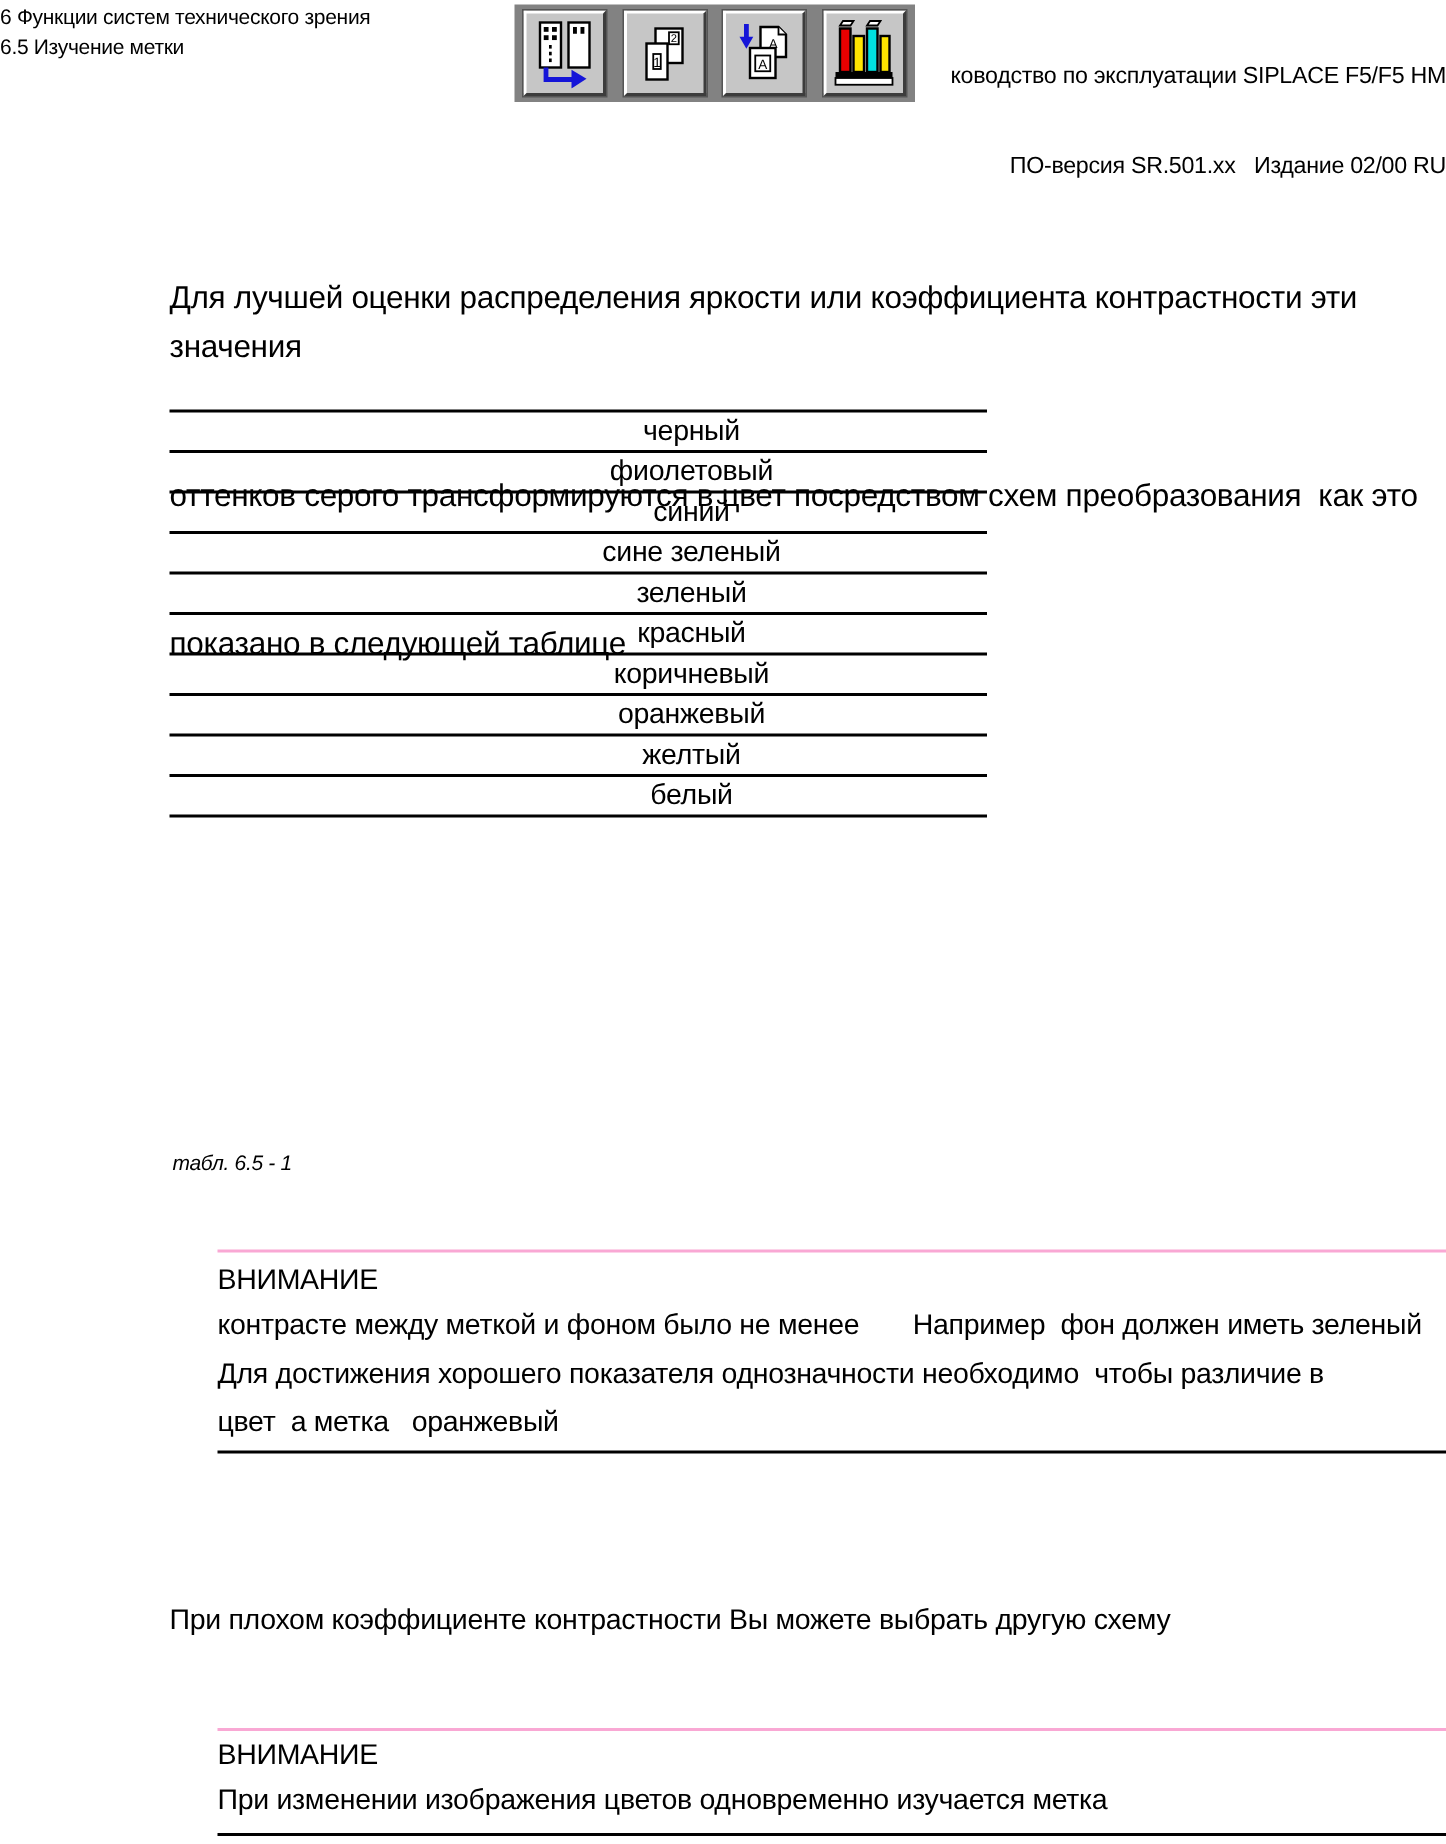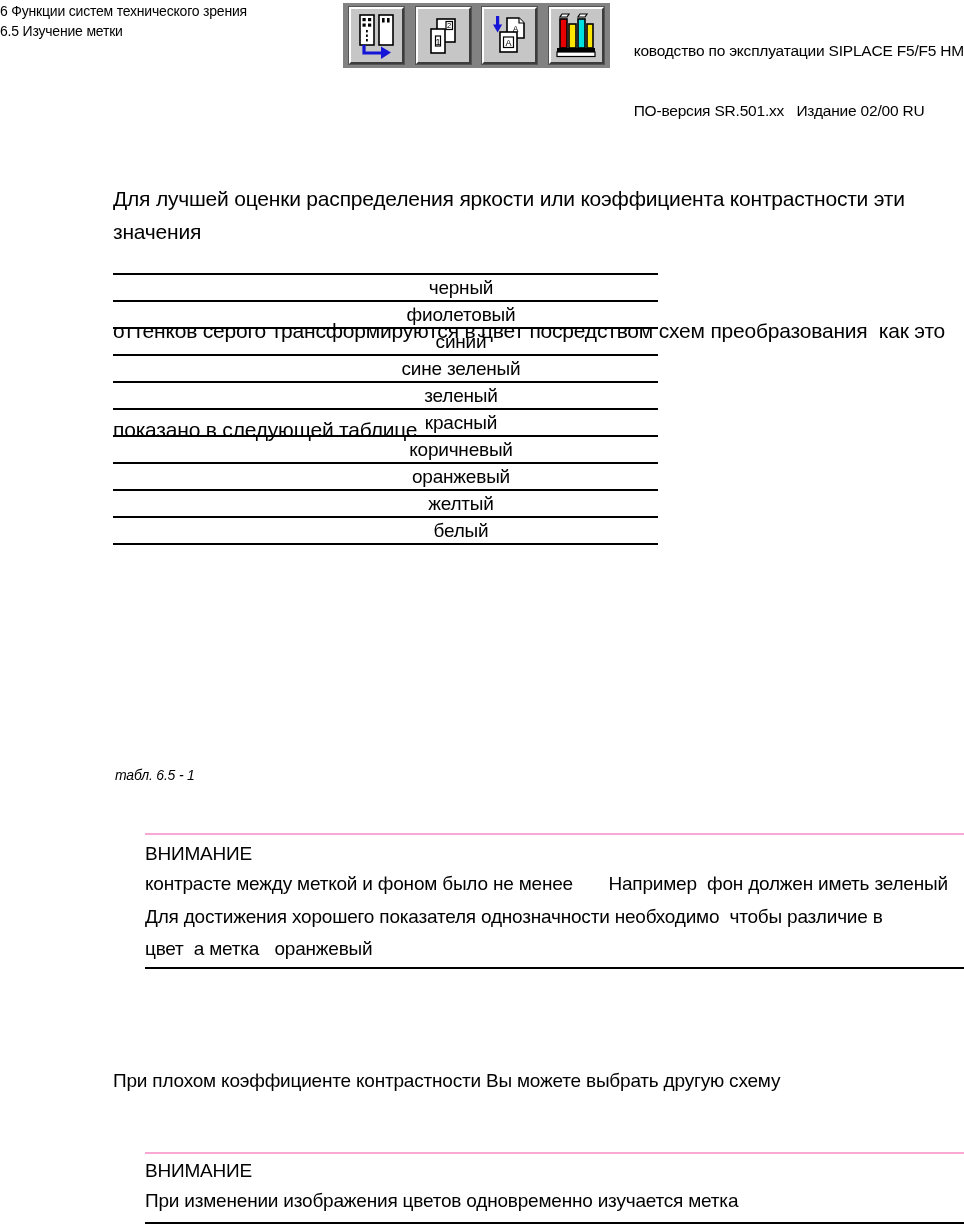--- a/index.html
+++ b/index.html
@@ -3,21 +3,21 @@
 <meta charset="utf-8">
 <style>
   html,body { margin:0; padding:0; background:#ffffff; }
   .page {
     position:relative; width:964px; height:1229px; background:#ffffff;
     font-family:"Liberation Sans", sans-serif; color:#000; overflow:hidden;
     letter-spacing:-0.2px;
   }
   
   .header-left  { position:absolute; left:0; top:1px; font-size:14px; line-height:20px; }
-  .header-right { position:absolute; right:0; top:1px; font-size:15.5px; line-height:20px; text-align:left; white-space:pre;margin-left:20px; }
+  .header-right { position:absolute; right:0; top:1px; font-size:15.5px; line-height:20px; text-align:right; white-space:pre;margin-left:20px; }
   .toolbar {
     position:absolute; left:343px; top:3px; width:267px; height:65px;
     background:#828282; display:flex; align-items:center; justify-content:space-between;
     padding:0 6px; box-sizing:border-box;
   }
   .tbtn {
     width:55px; height:57px; background:#c6c6c6; box-sizing:border-box;
     border:2px solid; border-color:#ffffff #3c3c3c #3c3c3c #ffffff;
     outline:1px solid #555; display:flex; align-items:center; justify-content:center;
     padding:0; cursor:pointer;

